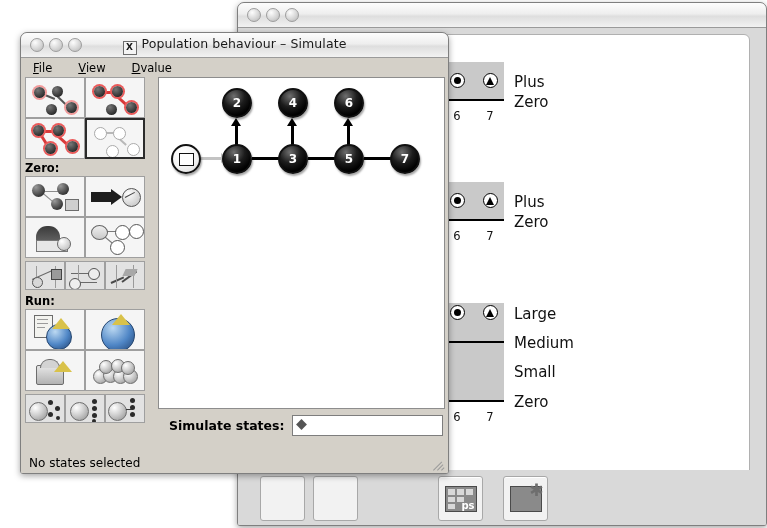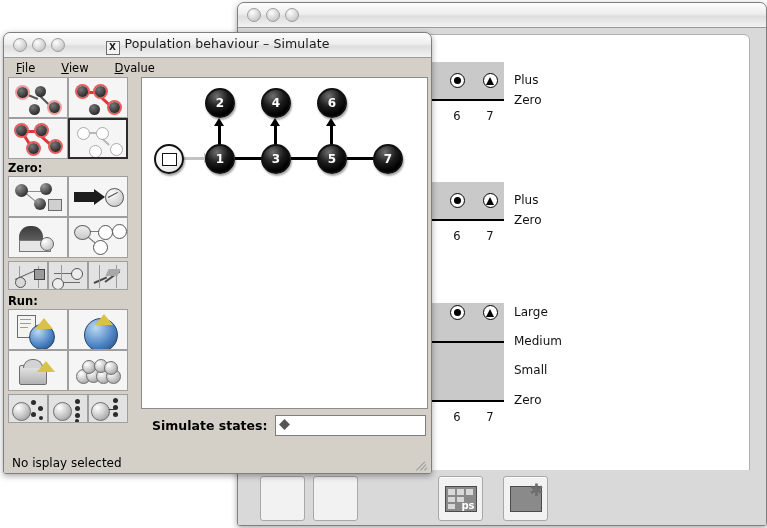--- a/index.html
+++ b/index.html
@@ -64,41 +64,41 @@
   .marker .dot{
     position:absolute;left:50%;top:50%;width:7px;height:7px;
     margin:-3.5px 0 0 -3.5px;border-radius:50%;background:#000;
   }
   .marker .tri{
     position:absolute;left:50%;top:50%;width:0;height:0;
     margin:-4px 0 0 -4.5px;
     border-left:4.5px solid transparent;border-right:4.5px solid transparent;
     border-bottom:8px solid #000;
   }
-  .ylab{position:absolute;font-size:12px;color:#111;white-space:nowrap;}
+  .ylab{position:absolute;font-size:15px;color:#111;white-space:nowrap;}
   .xlab{position:absolute;font-size:11.5px;color:#111;text-align:center;width:14px;}
 
   .qtoolbar{position:absolute;left:0;right:0;bottom:0;height:55px;background:#d9d9d9;}
   .tbtn{
     position:absolute;width:43px;height:43px;background:#f2f2f2;
     border:1px solid #a8a8a8;border-radius:3px;
     box-shadow:inset 0 1px 0 #fff;
     display:flex;align-items:center;justify-content:center;
   }
   .ico-ps{width:30px;height:24px;position:relative;background:#8a8a8a;border:1px solid #4a4a4a;}
   .ico-ps .c{position:absolute;background:#d8d8d8;}
   .ico-ps .t{position:absolute;right:1px;bottom:0px;font-size:10px;color:#fff;font-weight:bold;line-height:10px;}
   .ico-fold{width:30px;height:24px;position:relative;background:#8a8a8a;border:1px solid #4a4a4a;}
   .ico-fold .star{position:absolute;right:-3px;top:-5px;font-size:17px;color:#6e6e6e;line-height:17px;}
 
   
   .hidden-tbtn{position:absolute;width:43px;height:43px;background:#f2f2f2;border:1px solid #a8a8a8;border-radius:3px;}
 
   
-  #swin{left:3px;top:32px;width:427px;height:440px;}
+  #swin{left:20px;top:32px;width:427px;height:440px;}
   #swin .body{background:#d4d0c8;height:415px;position:relative;}
   .menubar{height:19px;display:flex;align-items:center;padding-left:12px;gap:26px;
            background:#d4d0c8;}
   .menuitem{font-size:11.5px;color:#000;}
   .menuitem u{text-decoration:underline;}
 
   .sidepanel{position:absolute;left:0;top:19px;width:135px;bottom:0;background:#d4d0c8;}
   .sect{font-size:11.5px;font-weight:bold;color:#000;margin:2px 0 1px 4px;}
   .btngrid{display:flex;flex-wrap:wrap;margin-left:4px;}
   .bigbtn{
@@ -529,21 +529,21 @@
     </div>
 
     <div class="selrow">
       <label>Simulate states:</label>
       <div class="selinput">
         <span class="caret"></span>
       </div>
     </div>
 
     <div class="statusbar">
-      <span>No isplay selected</span>
+      <span>No states selected</span>
       <span class="grip">
         <i style="left:1px;top:13px;width:12px;"></i>
         <i style="left:5px;top:13px;width:8px;"></i>
         <i style="left:9px;top:13px;width:4px;"></i>
       </span>
     </div>
   </div>
 </div>
 
 </body></html>

